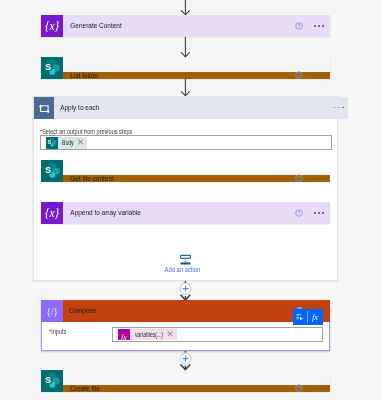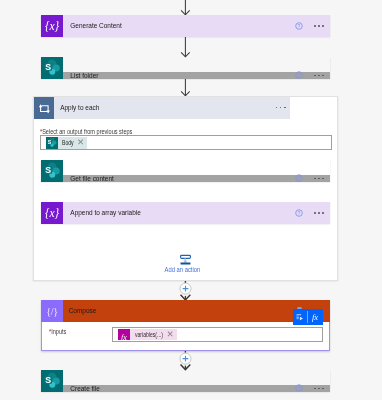--- a/index.html
+++ b/index.html
@@ -13,32 +13,32 @@
         box-shadow:0 0.6px 1.4px rgba(0,0,0,.18);}
   .card .ico{width:22px;height:100%;flex:0 0 22px;position:relative;}
   .card .body{flex:1 1 auto;position:relative;display:flex;align-items:center;}
   .card .title{font-size:7.4px;color:#1b1a19;padding-left:8.4px;white-space:nowrap;display:inline-block;transform:scaleX(0.875);transform-origin:left center;}
   .card .right{position:absolute;right:0;top:0;height:100%;width:40px;}
   .card .right .info{position:absolute;left:5.2px;top:50%;margin-top:-4px;}
   .card .right .ell{position:absolute;right:5.7px;top:50%;margin-top:-0.6px;}
 
   .c-var  .body{background:#e8dbf5;}
   .c-var  .ico {background:#7719ce;}
-  .c-sp   .body{background:#a3a3a3;margin-top:15px;}
+  .c-sp   .body{background:#a16207;margin-top:15px;}
   .c-sp   .ico {background:#036c70;}
 
   
   .info{width:8px;height:8px;position:relative;display:block;}
   .ell{display:flex;gap:2.3px;align-items:center;height:1.8px;}
   .ell i{width:1.8px;height:1.8px;border-radius:50%;display:block;background:#555452;}
 
   
   #ate-container{position:absolute;left:32.5px;top:96px;width:305px;height:185px;background:#fff;
      border:1px solid #e1e1e1;box-sizing:border-box;box-shadow:0 .6px 1.4px rgba(0,0,0,.16);}
-  #ate-header{position:absolute;left:33.5px;top:96.5px;width:256px;height:22px;display:flex;align-items:stretch;}
+  #ate-header{position:absolute;left:33.5px;top:96.5px;width:314px;height:22px;display:flex;align-items:stretch;}
   #ate-header .ico{width:20.5px;flex:0 0 20.5px;background:#486a93;position:relative;}
   #ate-header .body{flex:1 1 auto;background:#e3e6ef;position:relative;display:flex;align-items:center;}
   #ate-header .title{font-size:7.4px;color:#1b1a19;padding-left:7px;white-space:nowrap;display:inline-block;transform:scaleX(0.875);transform-origin:left center;}
   #ate-header .right{position:absolute;right:4px;top:0;height:100%;display:flex;align-items:center;gap:6px;}
 
   .field-label{font-size:6.5px;line-height:7px;color:#3b3a39;white-space:nowrap;display:inline-block;transform:scaleX(0.855);transform-origin:left center;}
   .req{color:#a4262c;}
 
   .inputbox{position:absolute;background:#fff;border:1px solid #a19f9d;box-sizing:border-box;}
 

